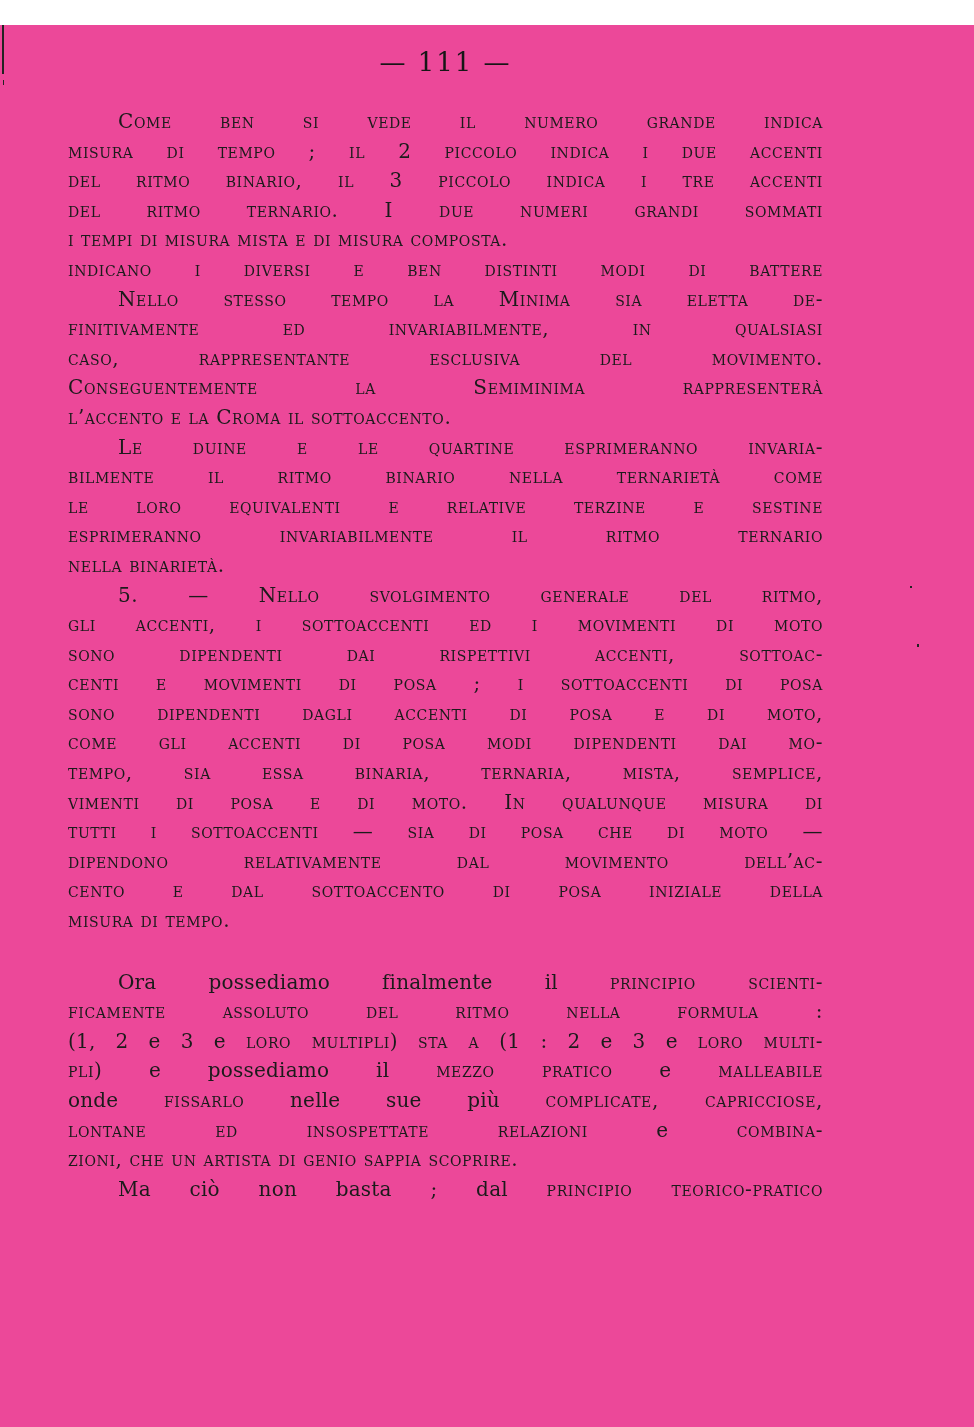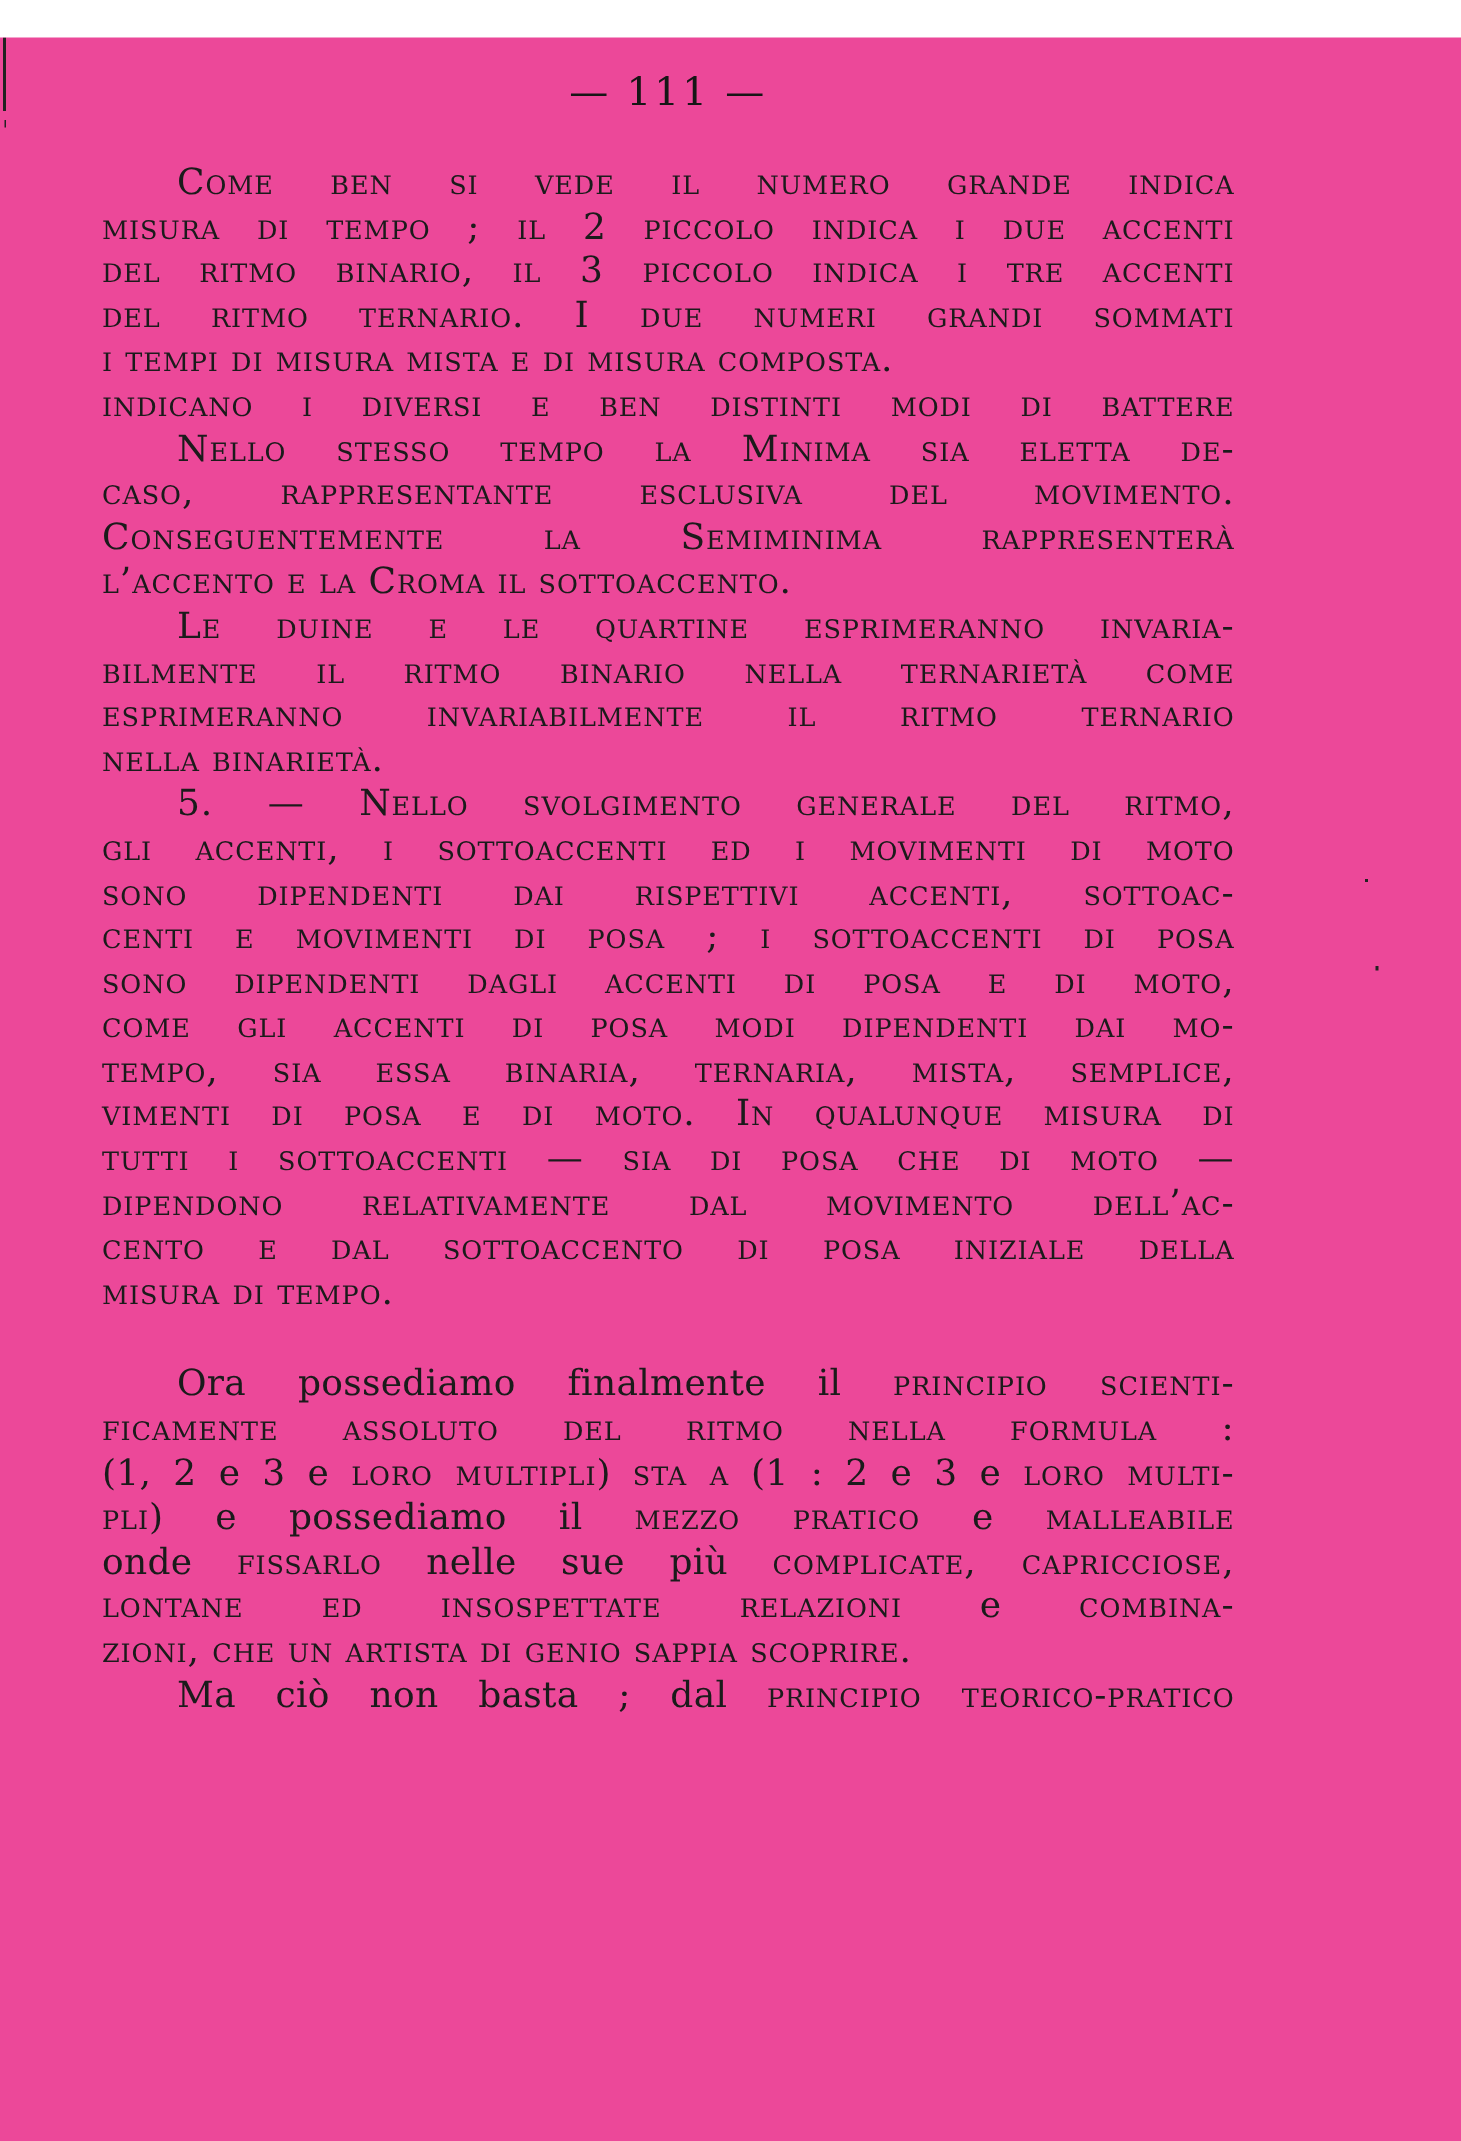--- a/index.html
+++ b/index.html
@@ -24,21 +24,21 @@
     letter-spacing: 2px;
     color: #161616;
   }
   .text-block {
     position: absolute;
     top: 82px;
     left: 68px;
     width: 755px;
   }
   .line {
-    font-size: 24px;
+    font-size: 20px;
     line-height: 29.6px;
     height: 29.6px;
     text-align: justify;
     text-align-last: justify;
     white-space: nowrap;
   }
   .line.no-justify { text-align-last: left; }
   .line.indent { padding-left: 50px; }
   .line.gap-before { margin-top: 32px; }
   .sc { font-variant: small-caps; letter-spacing: 0.6px; }
@@ -58,25 +58,27 @@
   <div class="page-header">— 111 —</div>
 
   <div class="text-block">
       <div class="line indent"><span class="sc">Come ben si vede il numero grande indica</span></div>
       <div class="line"><span class="sc">misura di tempo ; il 2 piccolo indica i due accenti</span></div>
       <div class="line"><span class="sc">del ritmo binario, il 3 piccolo indica i tre accenti</span></div>
       <div class="line"><span class="sc">del ritmo ternario. I due numeri grandi sommati</span></div>
       <div class="line no-justify"><span class="sc">i tempi di misura mista e di misura composta.</span></div>
       <div class="line"><span class="sc">indicano i diversi e ben distinti modi di battere</span></div>
       <div class="line indent"><span class="sc">Nello stesso tempo la Minima sia eletta de-</span></div>
+      <div class="line"><span class="sc">finitivamente ed invariabilmente, in qualsiasi</span></div>
       <div class="line"><span class="sc">caso, rappresentante esclusiva del movimento.</span></div>
       <div class="line"><span class="sc">Conseguentemente la Semiminima rappresenterà</span></div>
       <div class="line no-justify"><span class="sc">l’accento e la Croma il sottoaccento.</span></div>
       <div class="line indent"><span class="sc">Le duine e le quartine esprimeranno invaria-</span></div>
       <div class="line"><span class="sc">bilmente il ritmo binario nella ternarietà come</span></div>
+      <div class="line"><span class="sc">le loro equivalenti e relative terzine e sestine</span></div>
       <div class="line"><span class="sc">esprimeranno invariabilmente il ritmo ternario</span></div>
       <div class="line no-justify"><span class="sc">nella binarietà.</span></div>
       <div class="line indent"><span class="sc">5. — Nello svolgimento generale del ritmo,</span></div>
       <div class="line"><span class="sc">gli accenti, i sottoaccenti ed i movimenti di moto</span></div>
       <div class="line"><span class="sc">sono dipendenti dai rispettivi accenti, sottoac-</span></div>
       <div class="line"><span class="sc">centi e movimenti di posa ; i sottoaccenti di posa</span></div>
       <div class="line"><span class="sc">sono dipendenti dagli accenti di posa e di moto,</span></div>
       <div class="line"><span class="sc">come gli accenti di posa modi dipendenti dai mo-</span></div>
       <div class="line"><span class="sc">tempo, sia essa binaria, ternaria, mista, semplice,</span></div>
       <div class="line"><span class="sc">vimenti di posa e di moto. In qualunque misura di</span></div>

